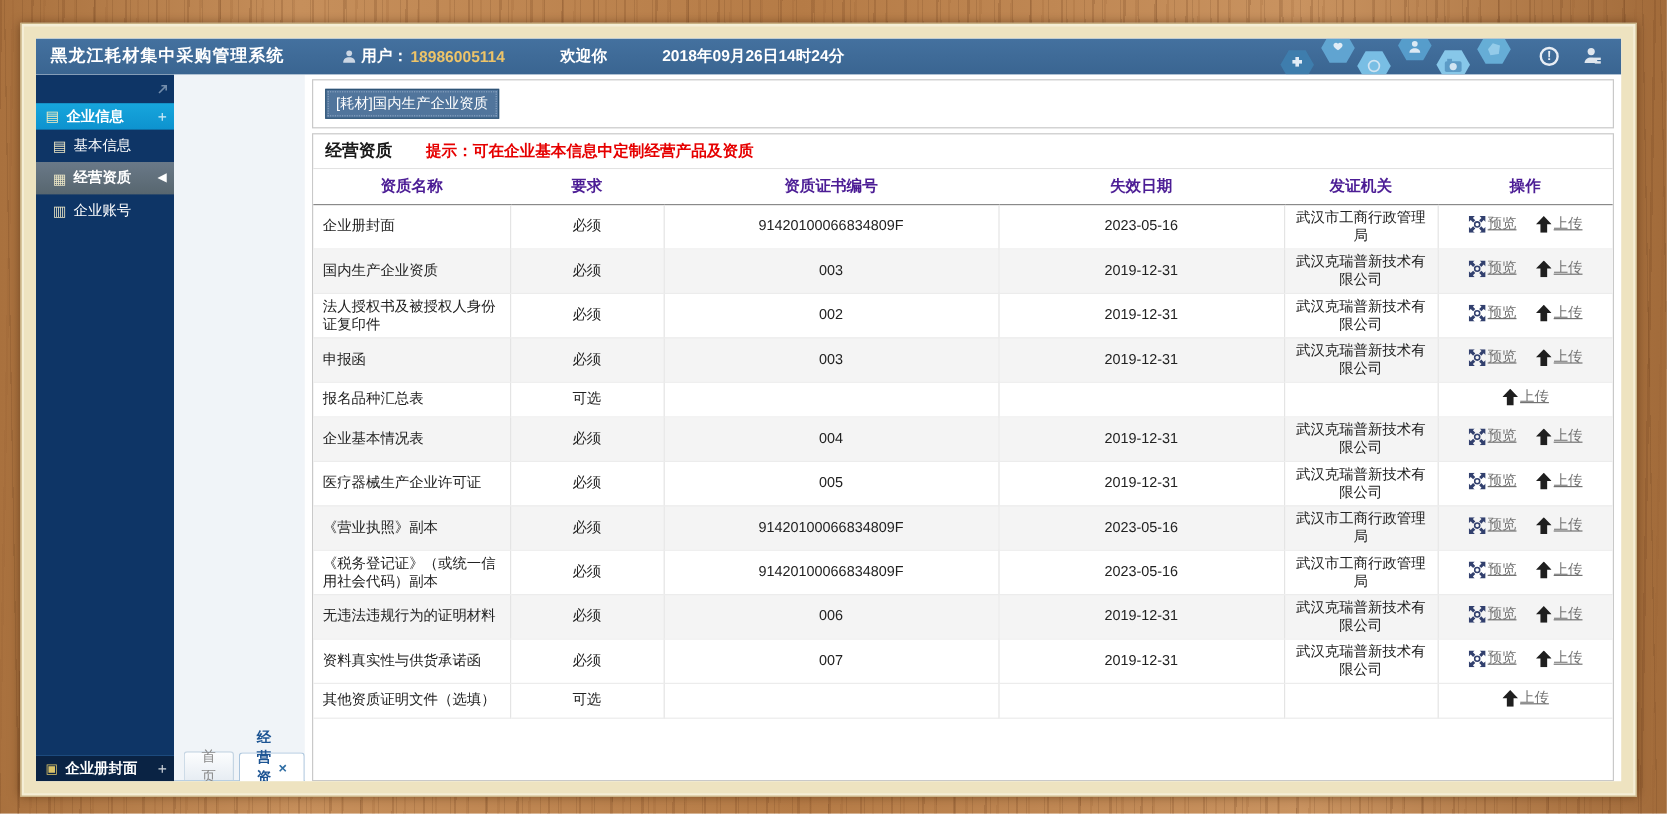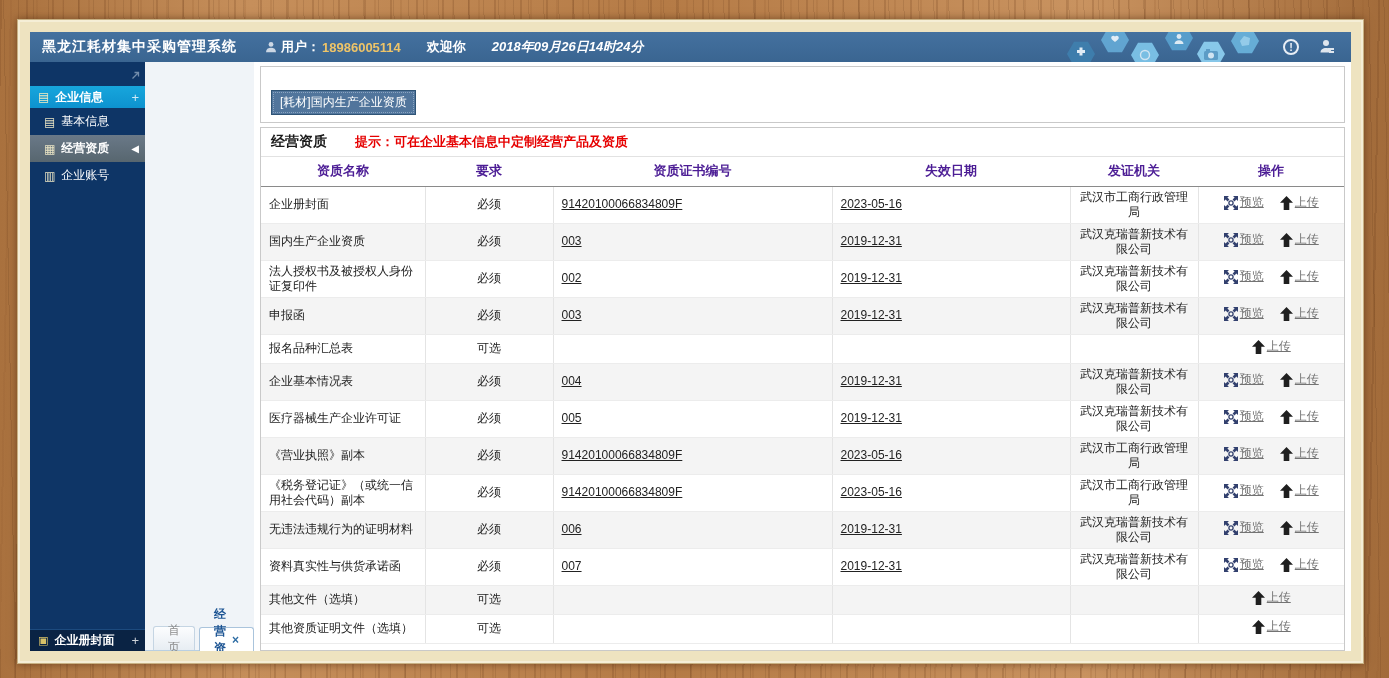--- a/index.html
+++ b/index.html
@@ -18,28 +18,28 @@
     border:1px solid #c8b184;
     box-shadow: inset 0 0 0 2px #f5eed6, 0 0 8px rgba(60,30,8,.55);
     padding:12px;
   }
   .app{ width:100%; height:100%; background:#ffffff; display:flex; flex-direction:column; overflow:hidden; }
 
   
   .app-header{
     height:30px; flex:0 0 30px;
     background:linear-gradient(#44719f,#3a6591);
-    display:flex; align-items:center; color:#fff; position:relative; overflow:hidden;
+    display:flex; align-items:center; color:#fff; position:relative; overflow:hidden;gap:20px;
   }
   .app-title{ font-size:14px; font-weight:bold; letter-spacing:1px; padding-left:12px; white-space:nowrap; }
   .user-block{ display:flex; align-items:center; margin-left:28px; font-size:13px; font-weight:bold; white-space:nowrap; }
   .user-ico{ display:inline-flex; margin-right:4px; }
   .user-phone{ color:#eec468; margin-left:2px; }
   .welcome{ margin-left:26px; font-size:13px; font-weight:bold; }
-  .datetime{ margin-left:26px; font-size:13px; font-weight:bold;font-style:italic; }
+  .datetime{ margin-left:26px; font-size:13px; font-weight:bold; }
   .header-right{ margin-left:auto; display:flex; align-items:center; height:100%; }
   .hex-deco{ width:212px; height:30px; position:relative; overflow:hidden; }
   .hdr-icons{ display:flex; align-items:center; gap:18px; padding:0 16px 0 10px; }
   .info-ico{
     width:16px; height:16px; border:2px solid #e9eef5; border-radius:50%;
     display:flex; align-items:center; justify-content:center;
     font-size:11px; font-weight:bold; color:#e9eef5; line-height:1; cursor:pointer;
   }
   .person-ico{ display:inline-flex; cursor:pointer; }
 
@@ -87,21 +87,20 @@
   .tab.inactive{ background:linear-gradient(#fcfdfe,#e7edf3); color:#8a8a8a; }
   .tab.active{ background:#fff; color:#1c5493; font-weight:bold; border-color:#aac4dc; position:relative; top:1px; }
   .tab-close{ margin-left:6px; color:#2e6da4; font-weight:bold; font-size:12px; cursor:pointer; }
 
   .content-scroll{ flex:1; padding:4px 6px 0 6px; display:flex; flex-direction:column; overflow:hidden; }
   .box1{ flex:0 0 auto; border:1px solid #c9c9c9; background:#fff; padding:7px 10px; margin-bottom:4px; }
   .qual-type-btn{
     background:#51759c; color:#fff; font-size:12px; border:1px solid #2f5476;
     padding:3px 8px; cursor:pointer; outline:1px dotted #8aa4c0; outline-offset:-3px;
     font-family:inherit;
-    margin-top:16px;
   }
   .box2{ flex:1; border:1px solid #c9c9c9; background:#fff; overflow:hidden; display:flex; flex-direction:column; }
   .section-head{ flex:0 0 auto; display:flex; align-items:center; padding:5px 10px; border-bottom:1px solid #e2e2e2; }
   .section-title{ font-size:14px; font-weight:bold; color:#1a1a1a; }
   .section-hint{ font-size:13px; font-weight:bold; color:#e60000; margin-left:28px; }
 
   table.qual{ width:100%; border-collapse:collapse; table-layout:fixed; }
   table.qual th{
     font-size:13px; font-weight:bold; color:#4c1d95; padding:5px 4px;
     border-bottom:1px solid #8a8a8a; background:#fff; text-align:center;
@@ -109,21 +108,21 @@
   table.qual td{
     font-size:12px; color:#222; padding:3px 8px; line-height:15px;
     border-right:1px solid #e4e4e4; border-bottom:1px solid #ececec;
     overflow:hidden; vertical-align:middle;
   }
   table.qual td:last-child{ border-right:none; }
   table.qual tr{ height:29px; }
   table.qual tr.alt td{ background:#f4f4f4; }
   .td-req,.td-issuer,.td-actions{ text-align:center; }
   .td-name{ text-align:left;font-family:Liberation Serif, serif; }
-  .td-cert,.td-expiry{ text-align:left;text-decoration:underline; }
+  .td-cert,.td-expiry{ text-align:center; }
   .col-name{width:164px;} .col-req{width:128px;} .col-cert{width:279px;}
   .col-expiry{width:238px;} .col-issuer{width:128px;} .col-action{width:auto;}
   .action-link{ display:inline-flex; align-items:center; margin:0 8px; color:#737373; font-size:12px; text-decoration:none; cursor:pointer; }
   .action-link .ico{ display:inline-flex; margin-right:2px; }
   .action-link .lnk{ text-decoration:underline; }
 </style>
 </head>
 <body>
 
 <div class="bezel">
@@ -551,35 +550,20 @@
                         <span class="lnk">预览</span>
                       </a><a class="action-link">
                         <span class="ico">
                           <svg width="13" height="14" viewBox="0 0 13 14">
                             <path fill="#1f1f1f" d="M6.5 0 13 6.8H9.3V14H3.7V6.8H0z"></path>
                           </svg>
                         </span>
                         <span class="lnk">上传</span>
                       </a></td>
                   </tr>
-                  <tr class="alt">
-                    <td class="td-name">其他文件（选填）</td>
-                    <td class="td-req">可选</td>
-                    <td class="td-cert"></td>
-                    <td class="td-expiry"></td>
-                    <td class="td-issuer"></td>
-                    <td class="td-actions"><a class="action-link">
-                        <span class="ico">
-                          <svg width="13" height="14" viewBox="0 0 13 14">
-                            <path fill="#1f1f1f" d="M6.5 0 13 6.8H9.3V14H3.7V6.8H0z"></path>
-                          </svg>
-                        </span>
-                        <span class="lnk">上传</span>
-                      </a></td>
-                  </tr>
                   <tr>
                     <td class="td-name">其他资质证明文件（选填）</td>
                     <td class="td-req">可选</td>
                     <td class="td-cert"></td>
                     <td class="td-expiry"></td>
                     <td class="td-issuer"></td>
                     <td class="td-actions"><a class="action-link">
                         <span class="ico">
                           <svg width="13" height="14" viewBox="0 0 13 14">
                             <path fill="#1f1f1f" d="M6.5 0 13 6.8H9.3V14H3.7V6.8H0z"></path>

